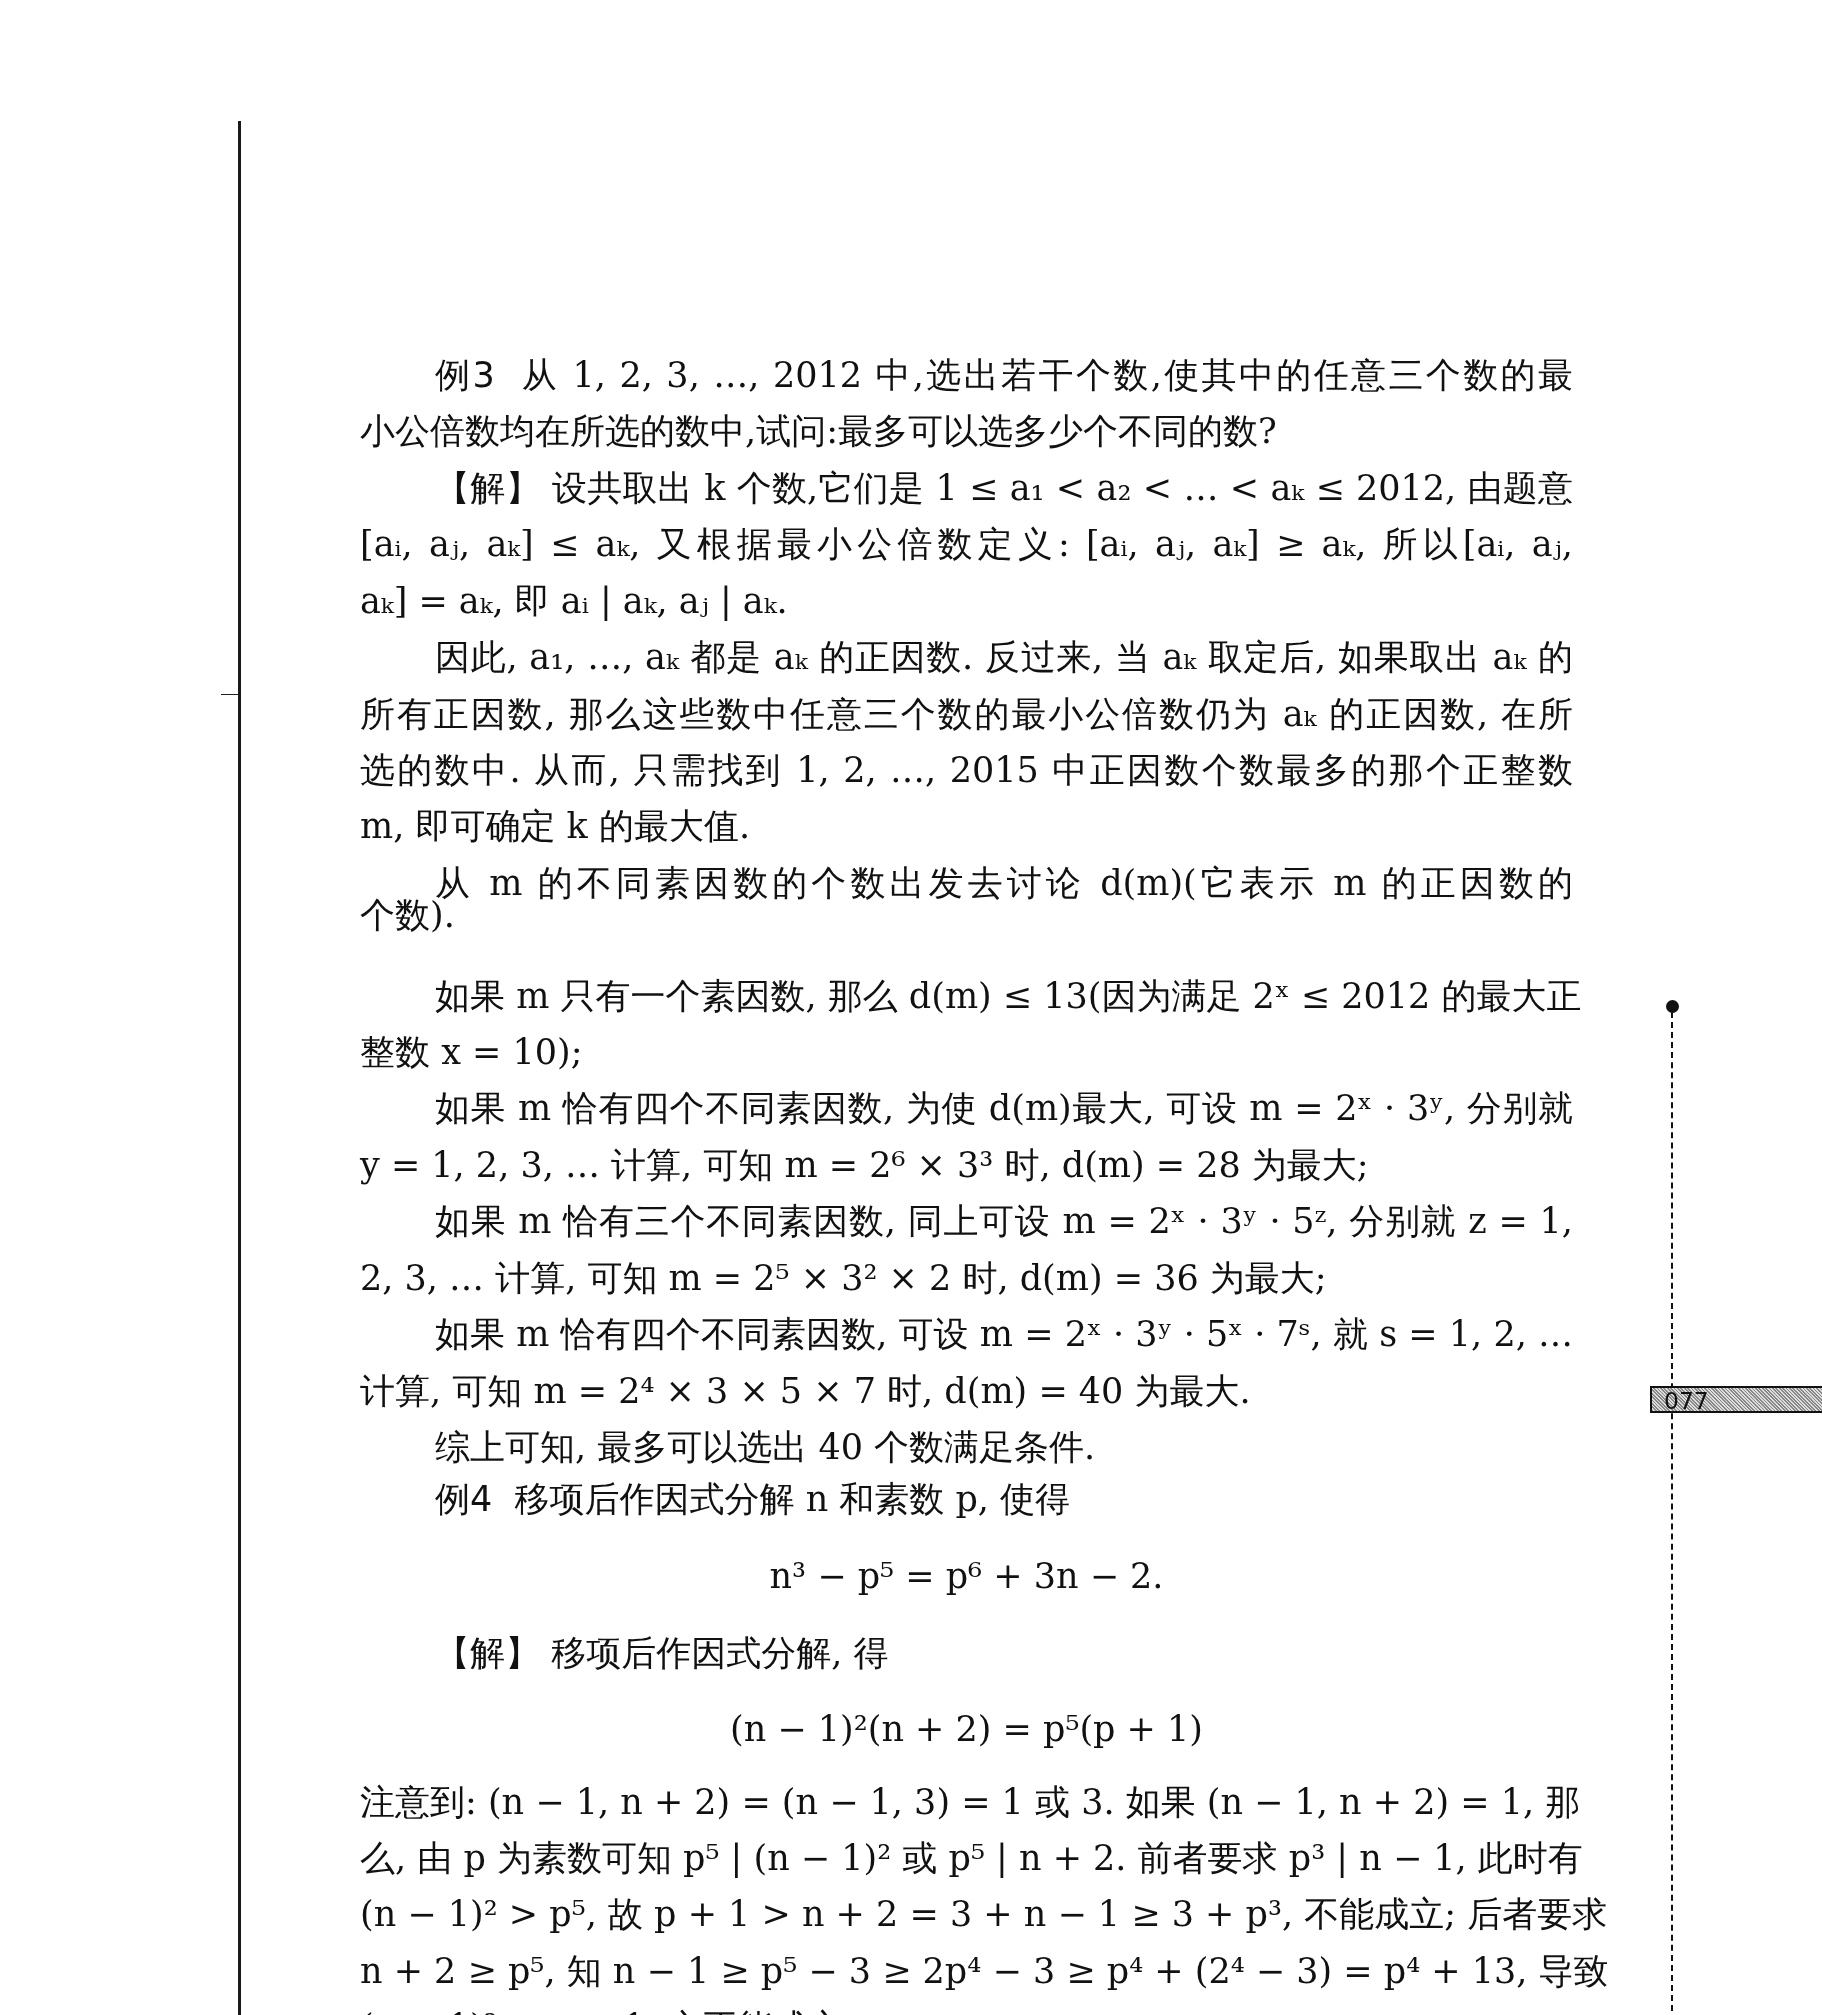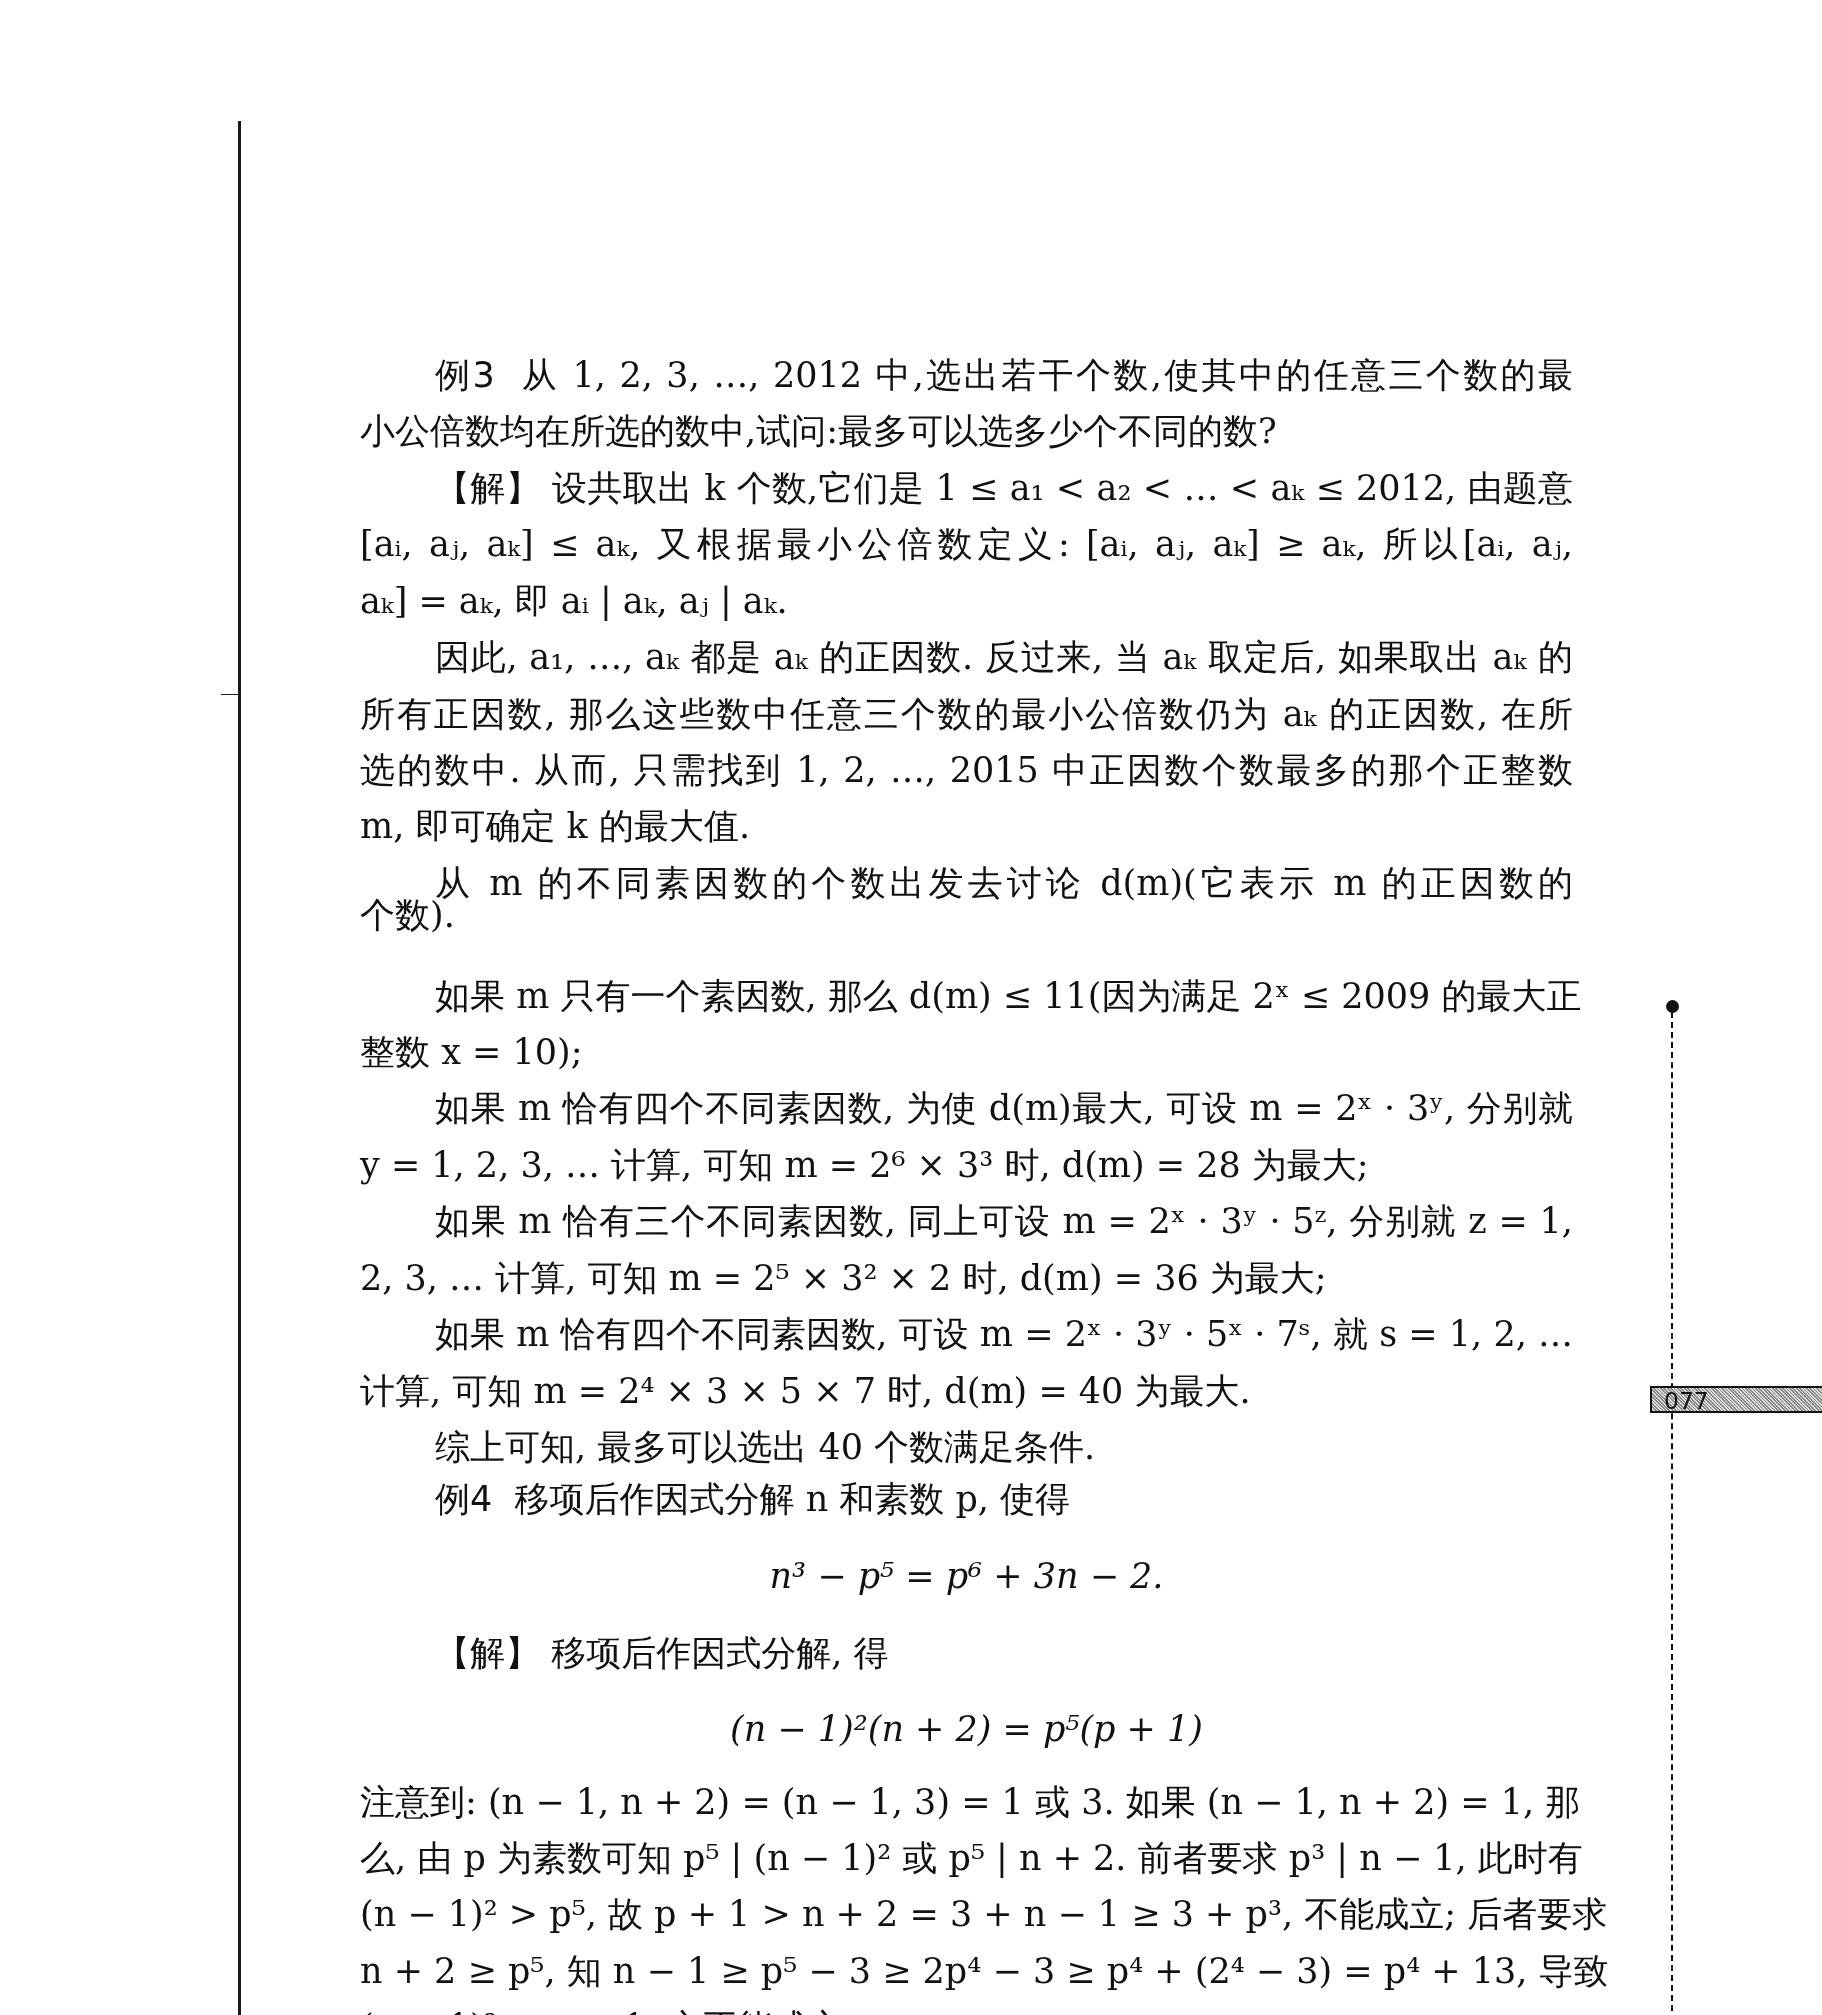--- a/index.html
+++ b/index.html
@@ -5,21 +5,21 @@
   html,body{margin:0;padding:0;background:#ffffff;}
   body{width:1823px;height:2643px;position:relative;overflow:hidden;
        font-family:"DejaVu Serif","Liberation Serif",serif;color:#111;}
   .gutter-line{position:absolute;left:238px;top:121px;width:2.8px;height:2370px;background:#1a1a1a;}
   .gutter-tick{position:absolute;left:221px;top:694px;width:17px;height:1.2px;background:#222;}
   .page{position:absolute;left:360px;top:355px;width:1213px;}
   .line{position:absolute;left:0;width:1213px;height:40px;font-size:35px;line-height:40px;
         white-space:nowrap;text-align:justify;text-align-last:justify;}
   .line.ind{left:75px;width:1138px;}
   .line.last{text-align-last:left;}
-  .line.eq{text-align-last:center;font-style:italic;}
+  .line.eq{text-align-last:center;}
   .b{font-weight:normal;font-family:"DejaVu Sans","Liberation Sans",sans-serif;}
   .rail{position:absolute;left:1671px;top:1012px;width:0;height:1310px;border-left:2.8px dashed #111;}
   .rail-dot{position:absolute;left:1666px;top:1000px;width:13px;height:13px;border-radius:50%;background:#111;}
   .tab{position:absolute;left:1650px;top:1386px;width:200px;height:26.6px;border:2.4px solid #111;border-right:none;
        background:repeating-linear-gradient(45deg,#888 0 1.2px,#ddd 1.2px 2.4px);
        font-family:"DejaVu Sans","Liberation Sans",sans-serif;font-size:23.4px;line-height:26.6px;padding-left:12px;box-sizing:border-box;color:#111;}
 </style>
 </head>
 <body>
 
@@ -31,21 +31,21 @@
   <div class="line last" style="top:56px"><span>小公倍数均在所选的数中,试问:最多可以选多少个不同的数?</span></div>
   <div class="line ind" style="top:113px"><span class="b">【解】</span>&nbsp;<span>设共取出 k 个数,它们是 1 ≤ a₁ &lt; a₂ &lt; … &lt; aₖ ≤ 2012, 由题意</span></div>
   <div class="line" style="top:169px"><span>[aᵢ, aⱼ, aₖ] ≤ aₖ, 又根据最小公倍数定义: [aᵢ, aⱼ, aₖ] ≥ aₖ, 所以[aᵢ, aⱼ,</span></div>
   <div class="line last" style="top:226px"><span>aₖ] = aₖ, 即 aᵢ | aₖ, aⱼ | aₖ.</span></div>
   <div class="line ind" style="top:282px"><span>因此, a₁, …, aₖ 都是 aₖ 的正因数. 反过来, 当 aₖ 取定后, 如果取出 aₖ 的</span></div>
   <div class="line" style="top:339px"><span>所有正因数, 那么这些数中任意三个数的最小公倍数仍为 aₖ 的正因数, 在所</span></div>
   <div class="line" style="top:395px"><span>选的数中. 从而, 只需找到 1, 2, …, 2015 中正因数个数最多的那个正整数</span></div>
   <div class="line last" style="top:451px"><span>m, 即可确定 k 的最大值.</span></div>
   <div class="line ind" style="top:508px"><span>从 m 的不同素因数的个数出发去讨论 d(m)(它表示 m 的正因数的</span></div>
   <div class="line last" style="top:540px"><span>个数).</span></div>
-  <div class="line ind" style="top:621px"><span>如果 m 只有一个素因数, 那么 d(m) ≤ 11(因为满足 2ˣ ≤ 2009 的最大正</span></div>
+  <div class="line ind" style="top:621px"><span>如果 m 只有一个素因数, 那么 d(m) ≤ 13(因为满足 2ˣ ≤ 2012 的最大正</span></div>
   <div class="line last" style="top:677px"><span>整数 x = 10);</span></div>
   <div class="line ind" style="top:733px"><span>如果 m 恰有四个不同素因数, 为使 d(m)最大, 可设 m = 2ˣ · 3ʸ, 分别就</span></div>
   <div class="line last" style="top:790px"><span>y = 1, 2, 3, … 计算, 可知 m = 2⁶ × 3³ 时, d(m) = 28 为最大;</span></div>
   <div class="line ind" style="top:846px"><span>如果 m 恰有三个不同素因数, 同上可设 m = 2ˣ · 3ʸ · 5ᶻ, 分别就 z = 1,</span></div>
   <div class="line last" style="top:903px"><span>2, 3, … 计算, 可知 m = 2⁵ × 3² × 2 时, d(m) = 36 为最大;</span></div>
   <div class="line ind" style="top:959px"><span>如果 m 恰有四个不同素因数, 可设 m = 2ˣ · 3ʸ · 5ˣ · 7ˢ, 就 s = 1, 2, …</span></div>
   <div class="line last" style="top:1016px"><span>计算, 可知 m = 2⁴ × 3 × 5 × 7 时, d(m) = 40 为最大.</span></div>
   <div class="line ind last" style="top:1072px"><span>综上可知, 最多可以选出 40 个数满足条件.</span></div>
   <div class="line ind last" style="top:1124px"><span class="b">例4</span>&nbsp;&nbsp;<span>移项后作因式分解 n 和素数 p, 使得</span></div>
   <div class="line eq" style="top:1201px"><span>n³ − p⁵ = p⁶ + 3n − 2.</span></div>

